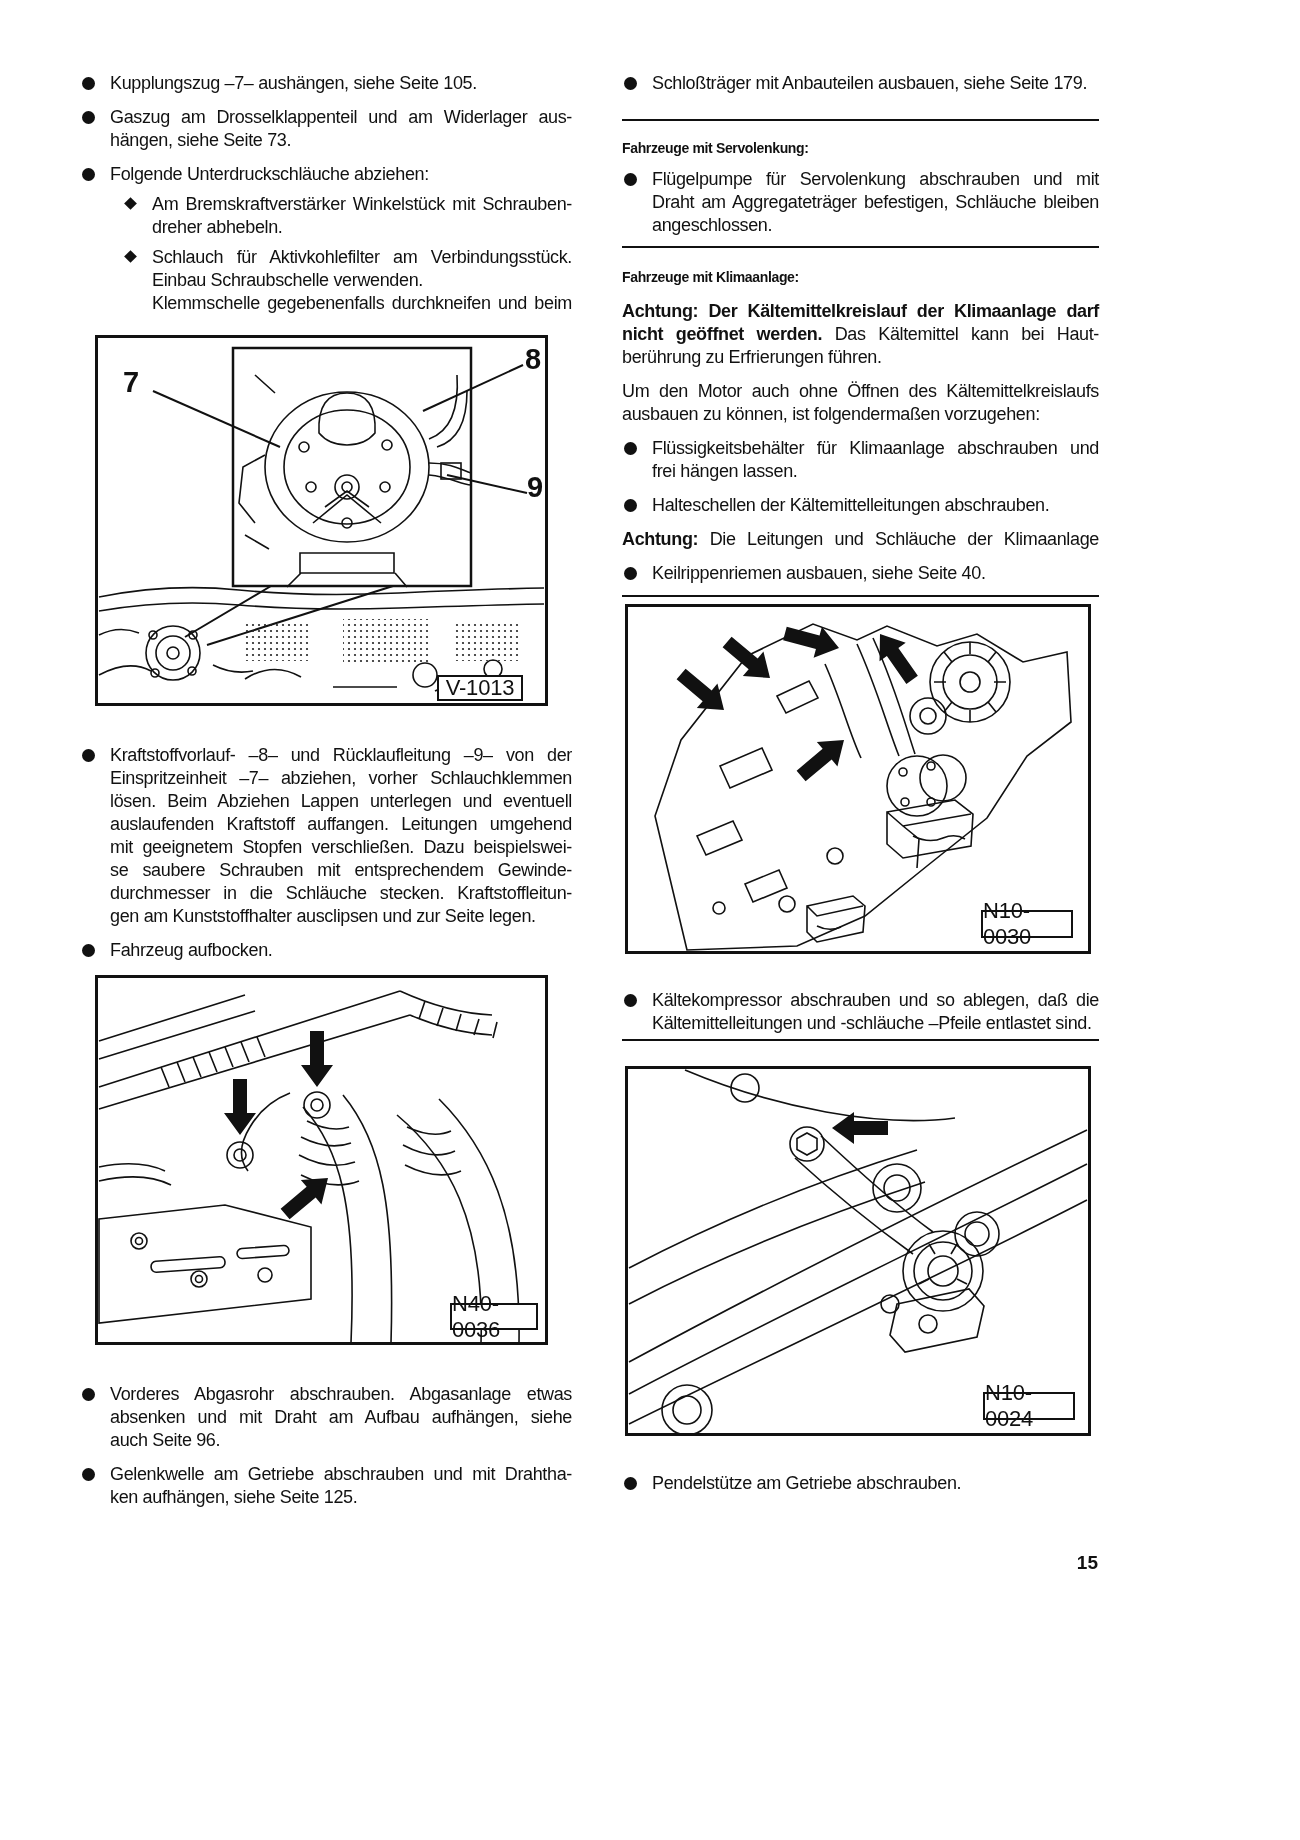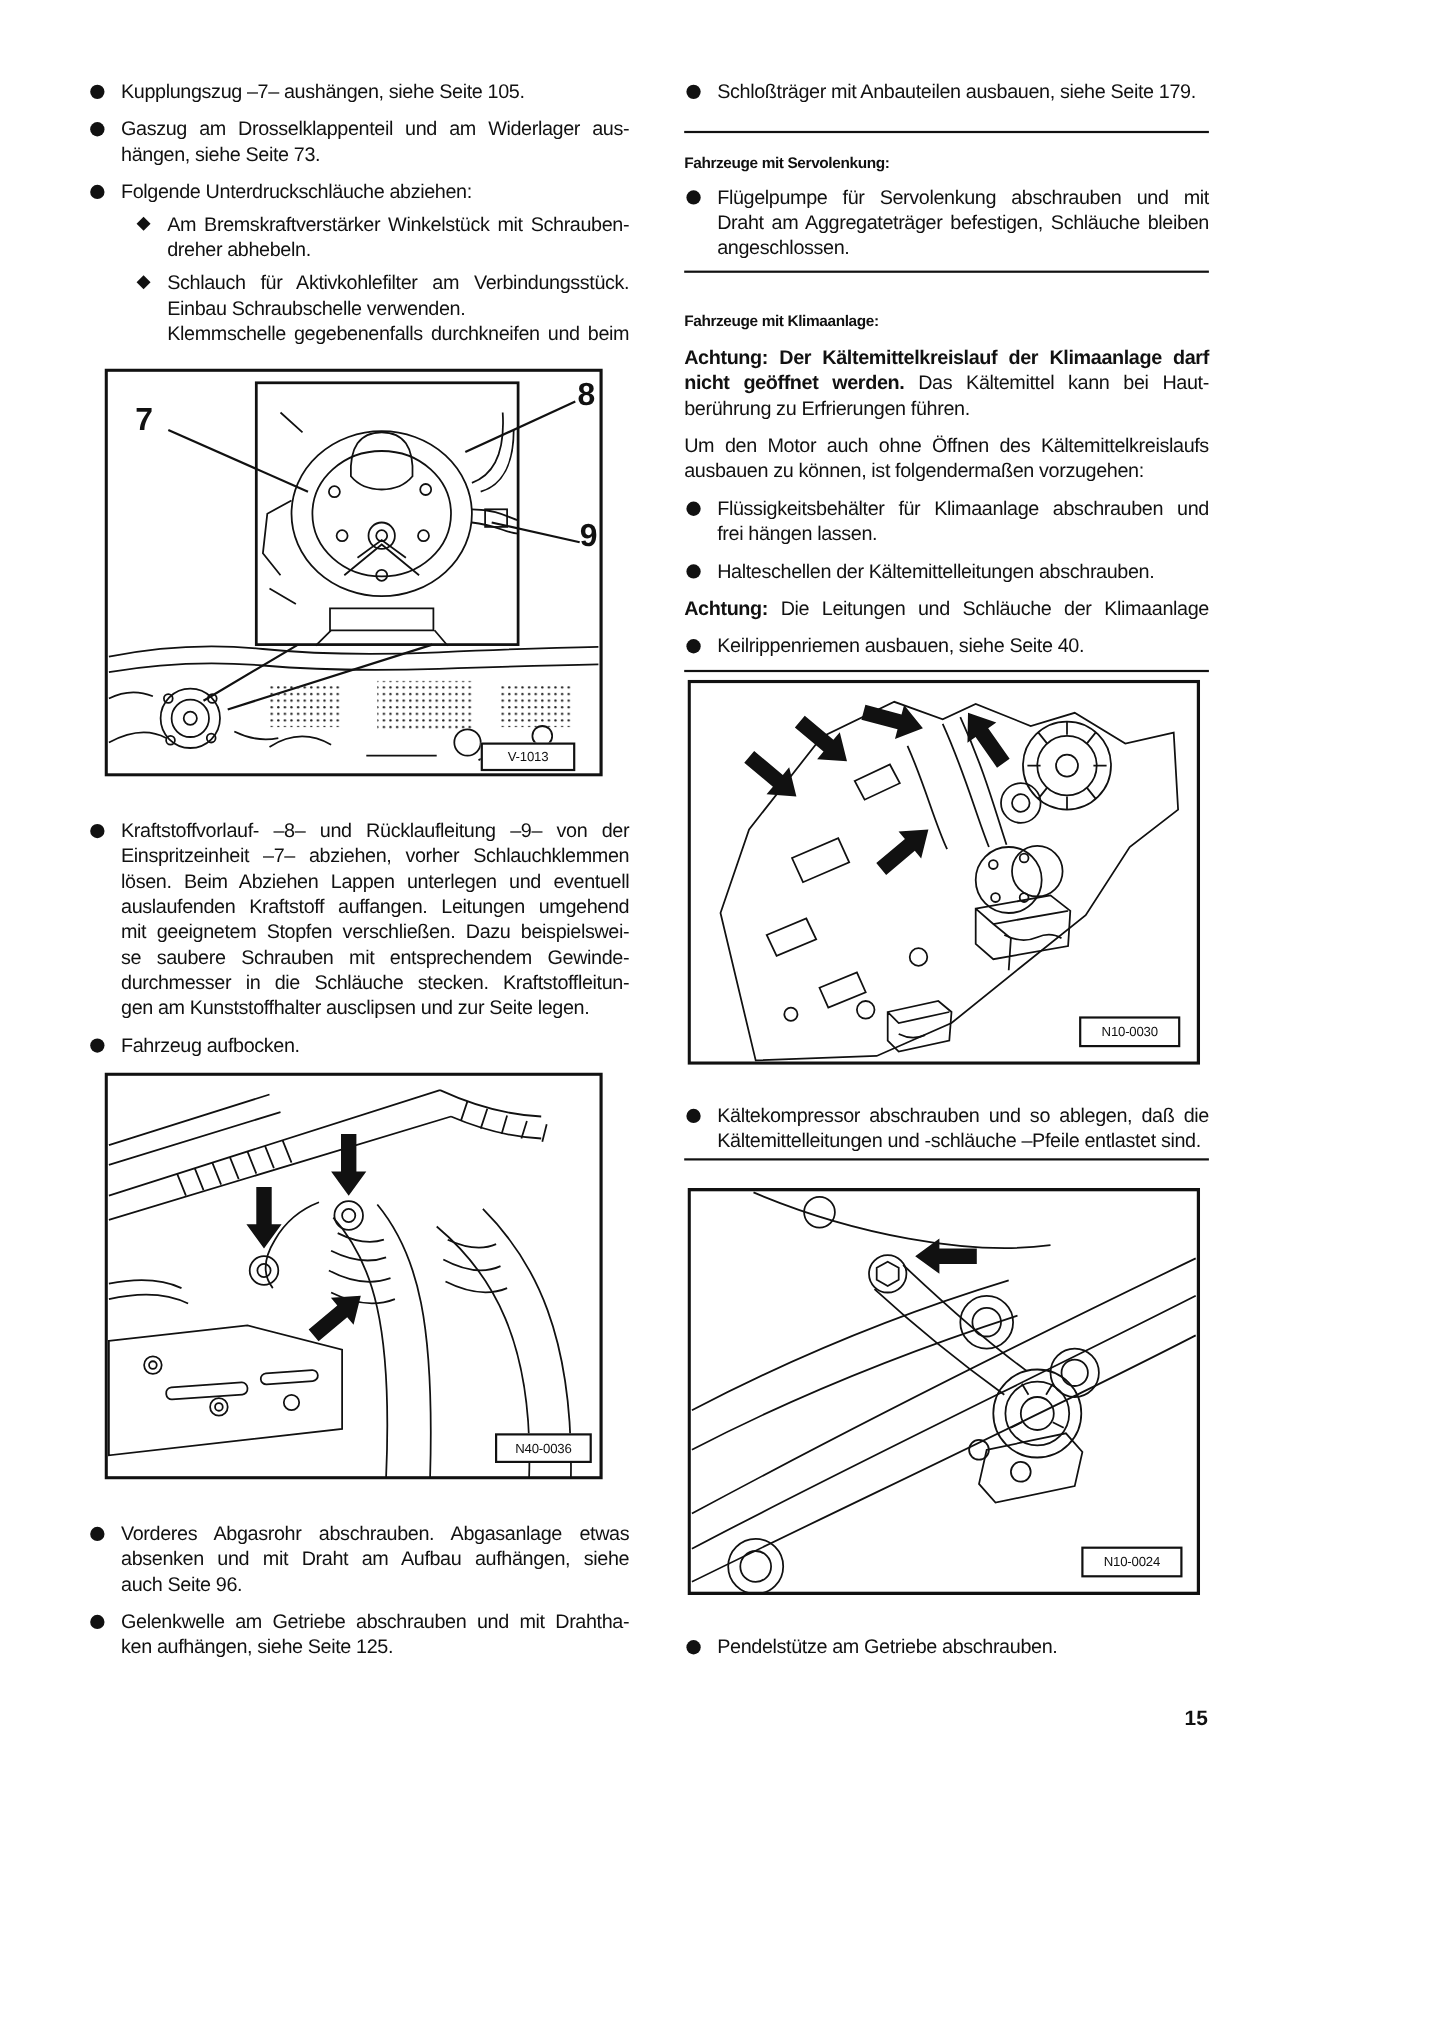--- a/index.html
+++ b/index.html
@@ -22,21 +22,21 @@
   .txt{flex:1;min-width:0;}
 
   .heading{font-weight:bold;font-size:14px;line-height:23px;letter-spacing:-0.35px;}
   .para{}
   .hr{height:0;border-top:2px solid #111;}
 
   .figure{position:relative;background:#fff;}
   .figure svg{display:block;}
   .callout{position:absolute;font-weight:bold;font-size:29px;line-height:1;letter-spacing:0;}
   .figcode{position:absolute;border:2.5px solid #111;background:#fff;box-sizing:border-box;
-           display:flex;align-items:center;justify-content:center;font-size:12px;letter-spacing:-0.2px;}
+           display:flex;align-items:center;justify-content:center;font-size:22px;letter-spacing:-0.2px;}
   .page-number{position:absolute;left:1020px;top:1552px;width:78px;text-align:right;
                font-weight:bold;font-size:19px;}
 </style>
 </head>
 <body>
 
 <div class="page">
 
   <div class="col" id="col-left">
 
@@ -253,21 +253,21 @@
         </span>
       <div class="txt">
         <div class="ln j">Flügelpumpe für Servolenkung abschrauben und mit</div>
         <div class="ln j">Draht am Aggregateträger befestigen, Schläuche bleiben</div>
         <div class="ln">angeschlossen.</div>
       </div>
     </div>
 
     <div class="hr" style="margin-top:9px"></div>
 
-    <div class="heading" style="margin-top:32px">Fahrzeuge mit Klimaanlage:</div>
+    <div class="heading" style="margin-top:18px">Fahrzeuge mit Klimaanlage:</div>
 
     <div class="para" style="margin-top:11px">
       <div class="ln j"><span class="bd">Achtung: Der Kältemittelkreislauf der Klimaanlage darf</span></div>
       <div class="ln j"><span class="bd">nicht geöffnet werden.</span><span> Das Kältemittel kann bei Haut-</span></div>
       <div class="ln">berührung zu Erfrierungen führen.</div>
     </div>
 
     <div class="para" style="margin-top:11px">
       <div class="ln j">Um den Motor auch ohne Öffnen des Kältemittelkreislaufs</div>
       <div class="ln">ausbauen zu können, ist folgendermaßen vorzugehen:</div>

